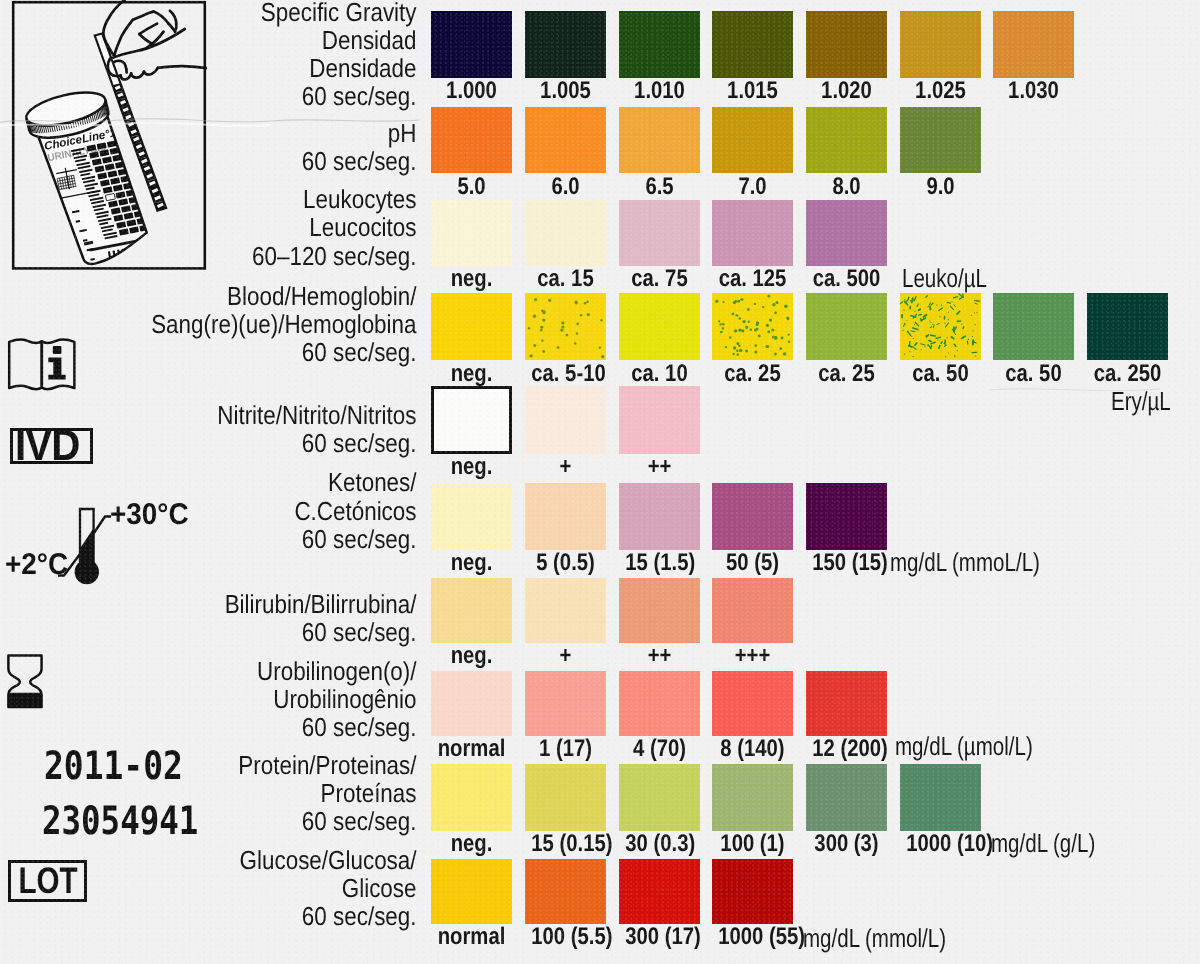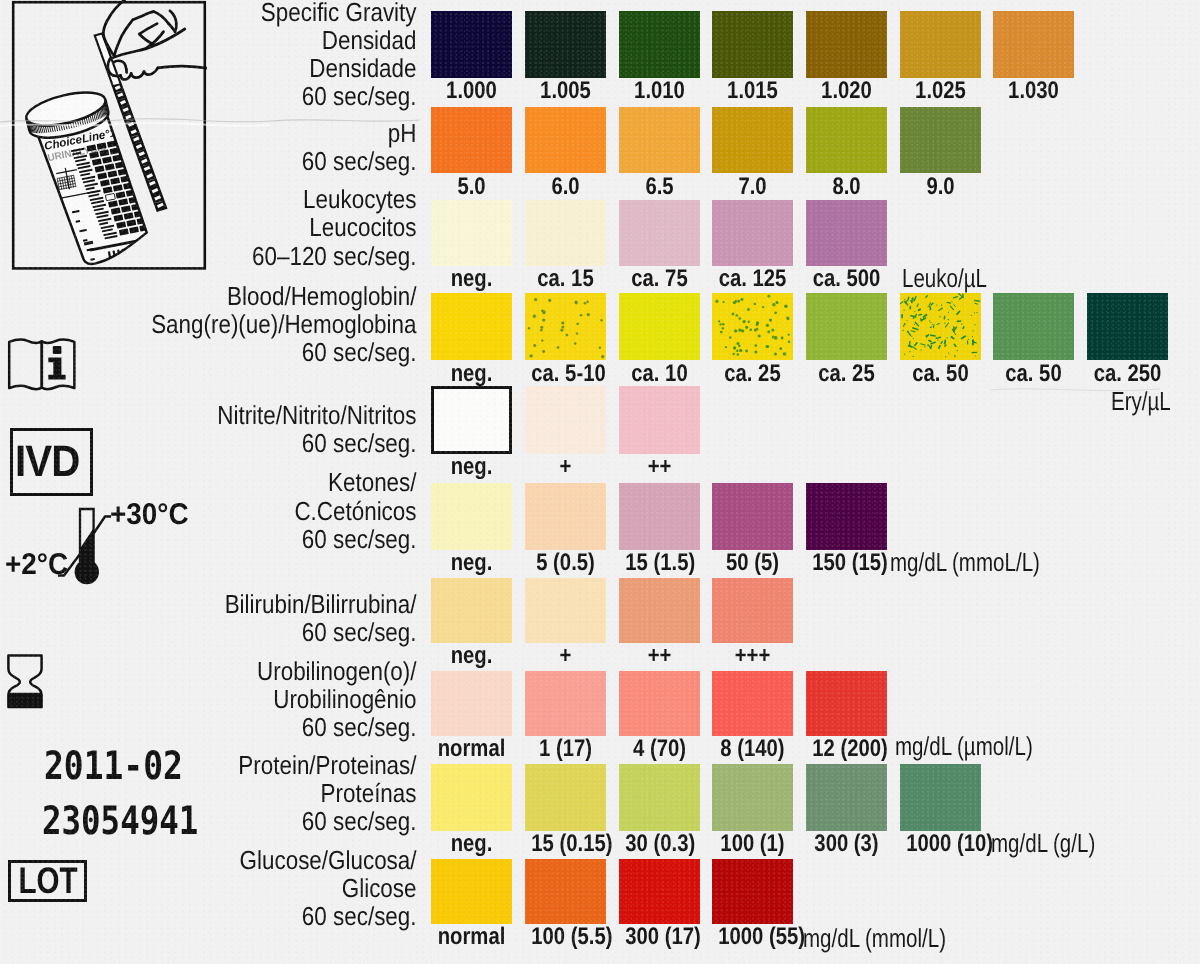--- a/index.html
+++ b/index.html
@@ -214,21 +214,21 @@
   <path d="M133.0 71.6 C 134.8 76.2 142.0 76.0 146.8 67.9" fill="#f4f4f2"></path>
  </g>
 </svg>
 
 <svg class="sym" style="left:6px;top:333px;" width="72" height="64" viewBox="0 0 72 64">
  <path d="M3.2 8.8 C 9.5 6.4, 15.5 5.2, 21.5 7.8 C 27.5 10.4, 31.5 11.2, 35.7 8.4 L 35.7 54.6 C 31.5 57.4, 27.5 56.6, 21.5 54.0 C 15.5 51.4, 9.5 52.6, 3.2 55.0 Z" fill="none" stroke="#111" stroke-width="2.5" stroke-linejoin="round"></path>
  <path d="M68.4 8.8 C 62.1 6.4, 56.1 5.2, 50.1 7.8 C 44.1 10.4, 40.1 11.2, 35.9 8.4 L 35.9 54.6 C 40.1 57.4, 44.1 56.6, 50.1 54.0 C 56.1 51.4, 62.1 52.6, 68.4 55.0 Z" fill="none" stroke="#111" stroke-width="2.5" stroke-linejoin="round"></path>
  <rect x="46.8" y="13.0" width="8.6" height="8.0" rx="1.0" fill="#111"></rect>
  <path d="M42.3 24.6 H55.4 V41.8 H59.6 V46.6 H42.3 V41.8 H47.3 V29.3 H42.3 Z" fill="#111"></path>
 </svg>
-<div class="boxlbl" style="left:9.6px;top:427.8px;width:83px;height:68px;font-size:44px;letter-spacing:-1px;padding-right:8px;box-sizing:border-box;">
+<div class="boxlbl" style="left:9.6px;top:427.8px;width:83px;height:36px;font-size:44px;letter-spacing:-1px;padding-right:8px;box-sizing:border-box;">
       <span style="display:inline-block;transform:scaleX(0.915);">IVD</span>
     </div>
 <svg class="sym" style="left:2px;top:500px;" width="180" height="92" viewBox="0 0 180 92">
  <path d="M78.0 9.0 h13.6 v56 h-13.6 z" fill="none" stroke="#111" stroke-width="2.3"></path>
  <path d="M78.0 48.5 L91.6 28.0 L91.6 70.0 L78.0 70.0 Z" fill="#111"></path>
  <circle cx="84.8" cy="72.0" r="12.2" fill="#111"></circle>
  <path d="M109 16.5 L103 16.5 L88.6 38" fill="none" stroke="#111" stroke-width="2.4" stroke-linejoin="round"></path>
  <path d="M56 75.5 L62 75.5 L78 54" fill="none" stroke="#111" stroke-width="2.4" stroke-linejoin="round"></path>
 </svg>
 <div class="temp" style="left:110px;top:500px;">+30°C</div>

